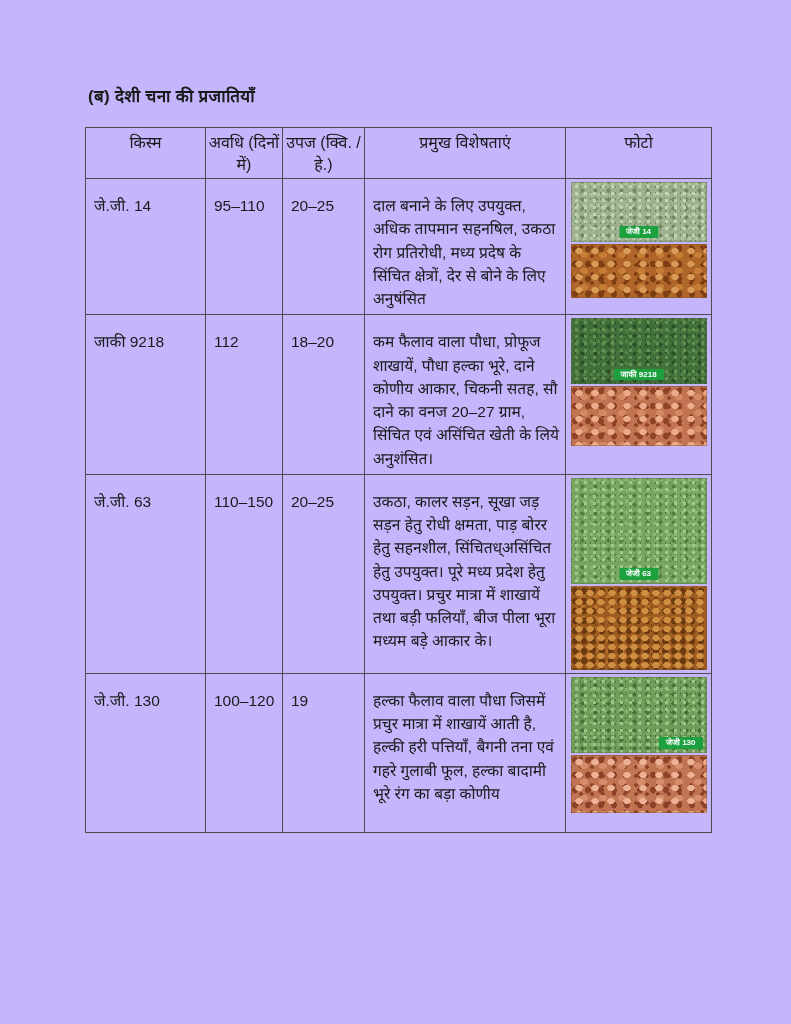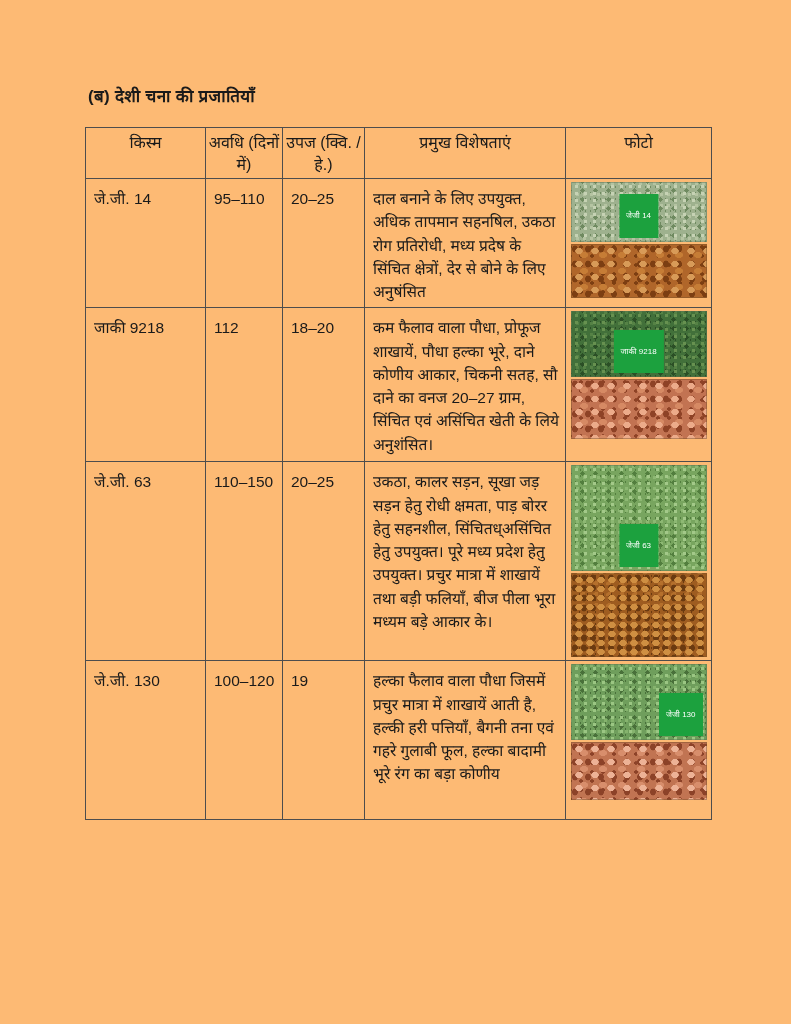--- a/index.html
+++ b/index.html
@@ -1,20 +1,20 @@
 <!DOCTYPE html>
 <html><head>
 <meta charset="utf-8">
 <style>
   html,body { margin:0; padding:0; background:#e9e9e9; }
   .page {
     position: relative;
     width: 791px; height: 1024px;
     margin: 0 auto;
-    background: #fdba74;
+    background: #c4b5fd;
     font-family: "Liberation Sans", sans-serif;
     color: #1a1a1a;
     overflow: hidden;
   }
   .doc-title {
     position: absolute;
     left: 88px; top: 84px;
     font-size: 17px;
     font-weight: bold;
     letter-spacing: 0.3px;
@@ -35,21 +35,21 @@
     font-size: 16px;
     font-weight: normal;
     text-align: center;
     padding: 4px 2px 2px;
     height: 44px;
     line-height: 1.35;
   }
   .varieties td {
     font-size: 15.5px;
     line-height: 1.5;
-    padding: 8px 6px 4px 8px;
+    padding: 15px 6px 4px 8px;
   }
   td.features-cell { padding-right: 4px; }
   tr.row-1 { height: 123px; }
   tr.row-2 { height: 154px; }
   tr.row-3 { height: 193px; }
   tr.row-4 { height: 128px; }
   tr.row-5 { height: 159px; }
 
   td.photo-cell { padding: 3px 4px; }
   .photo { width: 136px; margin: 0 auto; }
@@ -65,23 +65,23 @@
     border: 1px solid rgba(120,80,40,.45);
     box-sizing: border-box;
   }
   .photo-label {
     position: absolute;
     bottom: 3px; left: 50%;
     transform: translateX(-50%);
     background: #1ca13e;
     color: #ffffff;
     font-size: 8px;
-    font-weight: normal;
+    font-weight: bold;
     line-height: 1.2;
-    padding: 17px 7px;
+    padding: 1px 7px;
     white-space: nowrap;
     text-align: center;
   }
   .photo-label.label-right {
     left: auto; right: 3px;
     transform: none;
   }
 
   
   .field {

